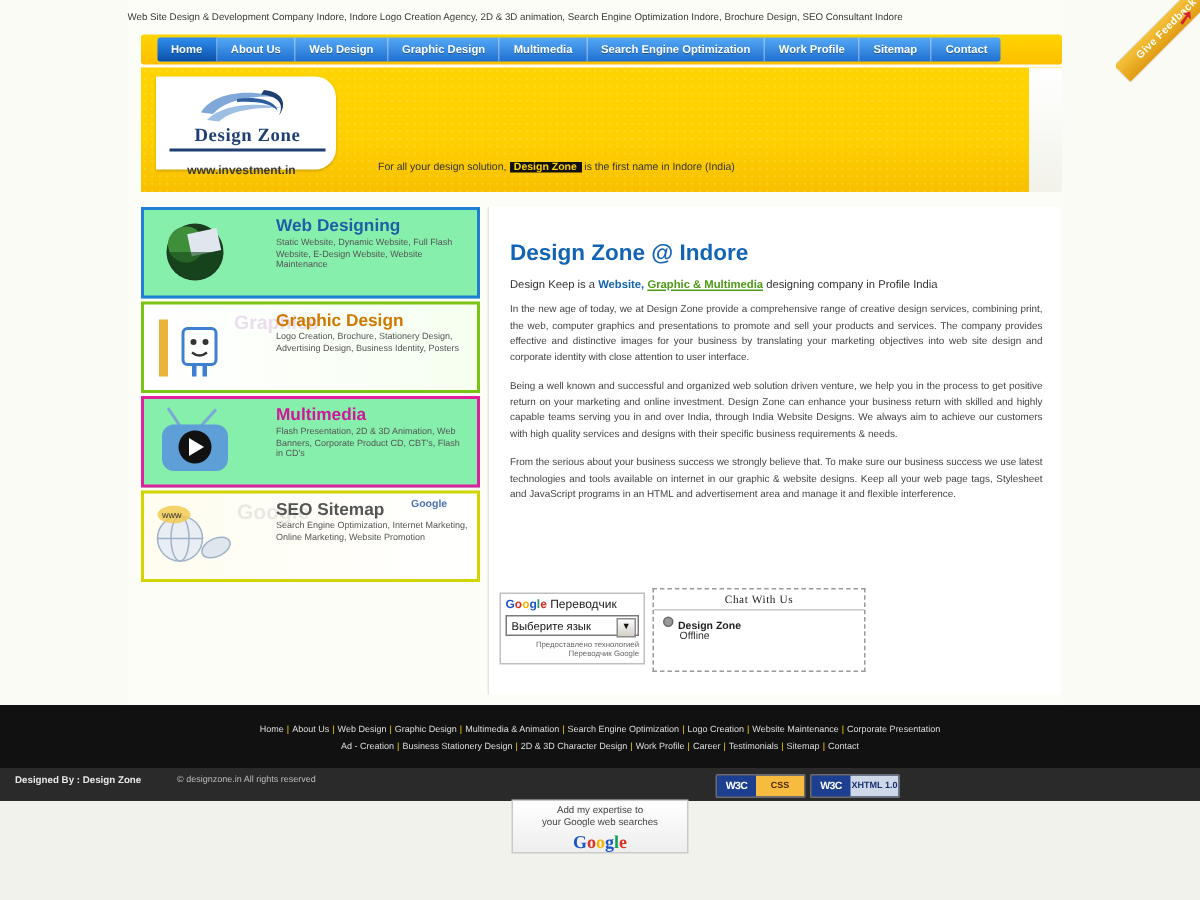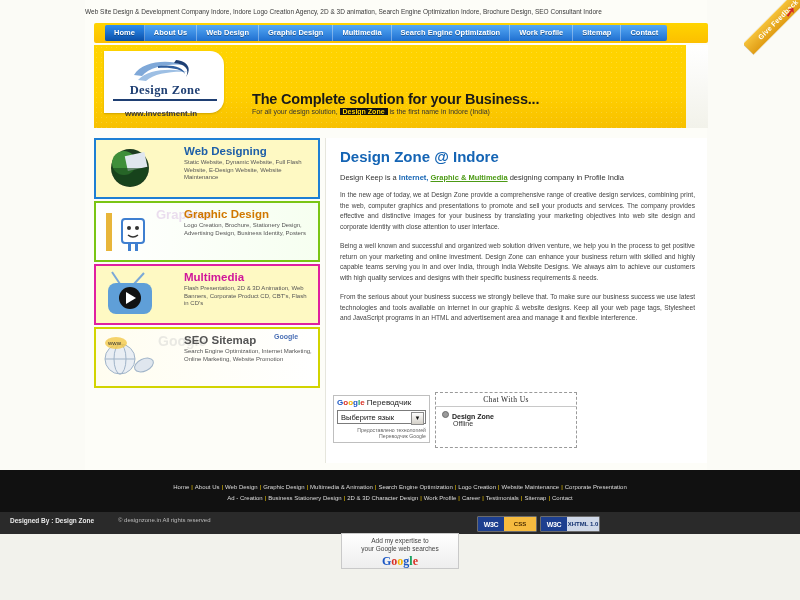--- a/index.html
+++ b/index.html
@@ -83,42 +83,42 @@
   }
   #bannersub .hl{background:#111;color:#ffd400;padding:0 3px;font-weight:bold;}
   #bannerimg{
     position:absolute;right:0;top:0;width:22px;height:83px;
     background:linear-gradient(180deg,#ffffff,#f2f2ea);
   }
 
   
   .svcbox{
     position:absolute;left:94px;width:222px;height:57px;
-    background:#fef9c3;overflow:hidden;
+    background:#86efac;overflow:hidden;
   }
   .svcbox .thumb{position:absolute;left:4px;top:4px;width:62px;height:48px;}
   .svcbox .stitle{position:absolute;left:88px;top:5px;font-size:11.5px;font-weight:bold;}
   .svcbox .sdesc{position:absolute;left:88px;top:19px;width:128px;font-size:6px;color:#555;line-height:7.6px;}
   #svc0{top:138px;border:2px solid #1e7fd4;}
   #svc0 .stitle{color:#1e5fa8;}
   #svc1{top:201px;border:2px solid #7ac514;background:linear-gradient(90deg,#fff,#f6fff0);}
   #svc1 .stitle{color:#d07800;}
   #svc2{top:264px;border:2px solid #e020a0;}
   #svc2 .stitle{color:#d0179a;}
   #svc3{top:327px;border:2px solid #d2d400;background:linear-gradient(90deg,#fffdf0,#fff);}
   #svc3 .stitle{color:#555;}
   .ghost{position:absolute;font-weight:bold;opacity:.35;}
 
   
   #content{
     position:absolute;left:325px;top:138px;width:382px;height:325px;
     background:#ffffff;border-left:1px solid #e6e6dd;
     padding:6px 12px 0 14px;box-sizing:border-box;
   }
-  #ctitle{font-size:15px;font-weight:bold;color:#1464b4;margin:4px 0 8px 0;}
+  #ctitle{font-size:15px;font-weight:bold;color:#1464b4;margin:16px 0 8px 0;}
   #clead{font-size:7.5px;color:#333;margin-bottom:8px;}
   #clead b.blue{color:#1464b4;}
   #clead b.green{color:#4c9a15;text-decoration:underline;}
   .cpara{font-size:6.6px;color:#444;line-height:10.5px;text-align:justify;margin-bottom:9px;}
   #caim{font-size:8px;line-height:11.5px;font-weight:bold;color:#3f8c10;margin-bottom:9px;}
 
   
   #gtrans{
     position:absolute;left:333px;top:395px;width:97px;height:48px;
     background:#fff;border:1px solid #bfbfbf;padding:2px 3px;box-sizing:border-box;
@@ -214,21 +214,20 @@
     <div id="logo">
       <svg id="logomark" viewBox="0 0 68 26">
         <path d="M6 18 C14 4, 40 2, 56 8 C44 6, 22 9, 14 19 Z" fill="#7fa8d8"></path>
         <path d="M10 23 C20 12, 44 11, 60 15 C46 14, 26 16, 18 24 Z" fill="#9dbfe4"></path>
         <path d="M48 3 C60 4, 64 12, 58 20 C62 12, 57 7, 46 6 Z" fill="#1f3f73"></path>
         <path d="M30 9 C44 7, 56 10, 57 17 C54 12, 42 10, 30 11 Z" fill="#2f5e9e"></path>
       </svg>
       <div id="logotext">Design Zone</div>
     </div>
     <div id="logourl">www.investment.in</div>
-    <div id="bannerhead">The Complete solution for your Business...</div>
     <div id="bannersub">
       <span>For all your design solution,</span>
       <span class="hl">Design Zone</span>
       <span>is the first name in Indore (India)</span>
     </div>
     <div id="bannerimg"></div>
   </div>
 
   <div class="svcbox" id="svc0">
     <svg class="thumb" viewBox="0 0 62 48">
@@ -280,21 +279,21 @@
     <div class="ghost" style="left:62px;top:4px;font-size:14px;color:#c3c3c3;">Google</div>
     <div class="ghost" style="left:178px;top:4px;font-size:7px;color:#4a6fb5;opacity:1;">Google</div>
     <div class="stitle">SEO Sitemap</div>
     <div class="sdesc">Search Engine Optimization, Internet Marketing, Online Marketing, Website Promotion</div>
   </div>
 
   <div id="content">
     <div id="ctitle">Design Zone @ Indore</div>
     <div id="clead">
       <span>Design Keep is a</span>
-      <b class="blue">Internet,</b>
+      <b class="blue">Website,</b>
       <b class="green">Graphic &amp; Multimedia</b>
       <span>designing company in Profile India</span>
     </div>
     <div class="cpara">In the new age of today, we at Design Zone provide a comprehensive range of creative design services, combining print, the web, computer graphics and presentations to promote and sell your products and services. The company provides effective and distinctive images for your business by translating your marketing objectives into web site design and corporate identity with close attention to user interface.</div>
     <div class="cpara">Being a well known and successful and organized web solution driven venture, we help you in the process to get positive return on your marketing and online investment. Design Zone can enhance your business return with skilled and highly capable teams serving you in and over India, through India Website Designs. We always aim to achieve our customers with high quality services and designs with their specific business requirements &amp; needs.</div>
     <div class="cpara">From the serious about your business success we strongly believe that. To make sure our business success we use latest technologies and tools available on internet in our graphic &amp; website designs. Keep all your web page tags, Stylesheet and JavaScript programs in an HTML and advertisement area and manage it and flexible interference.</div>
   </div>
 
   <div id="gtrans">
     <div id="gtranstitle">

